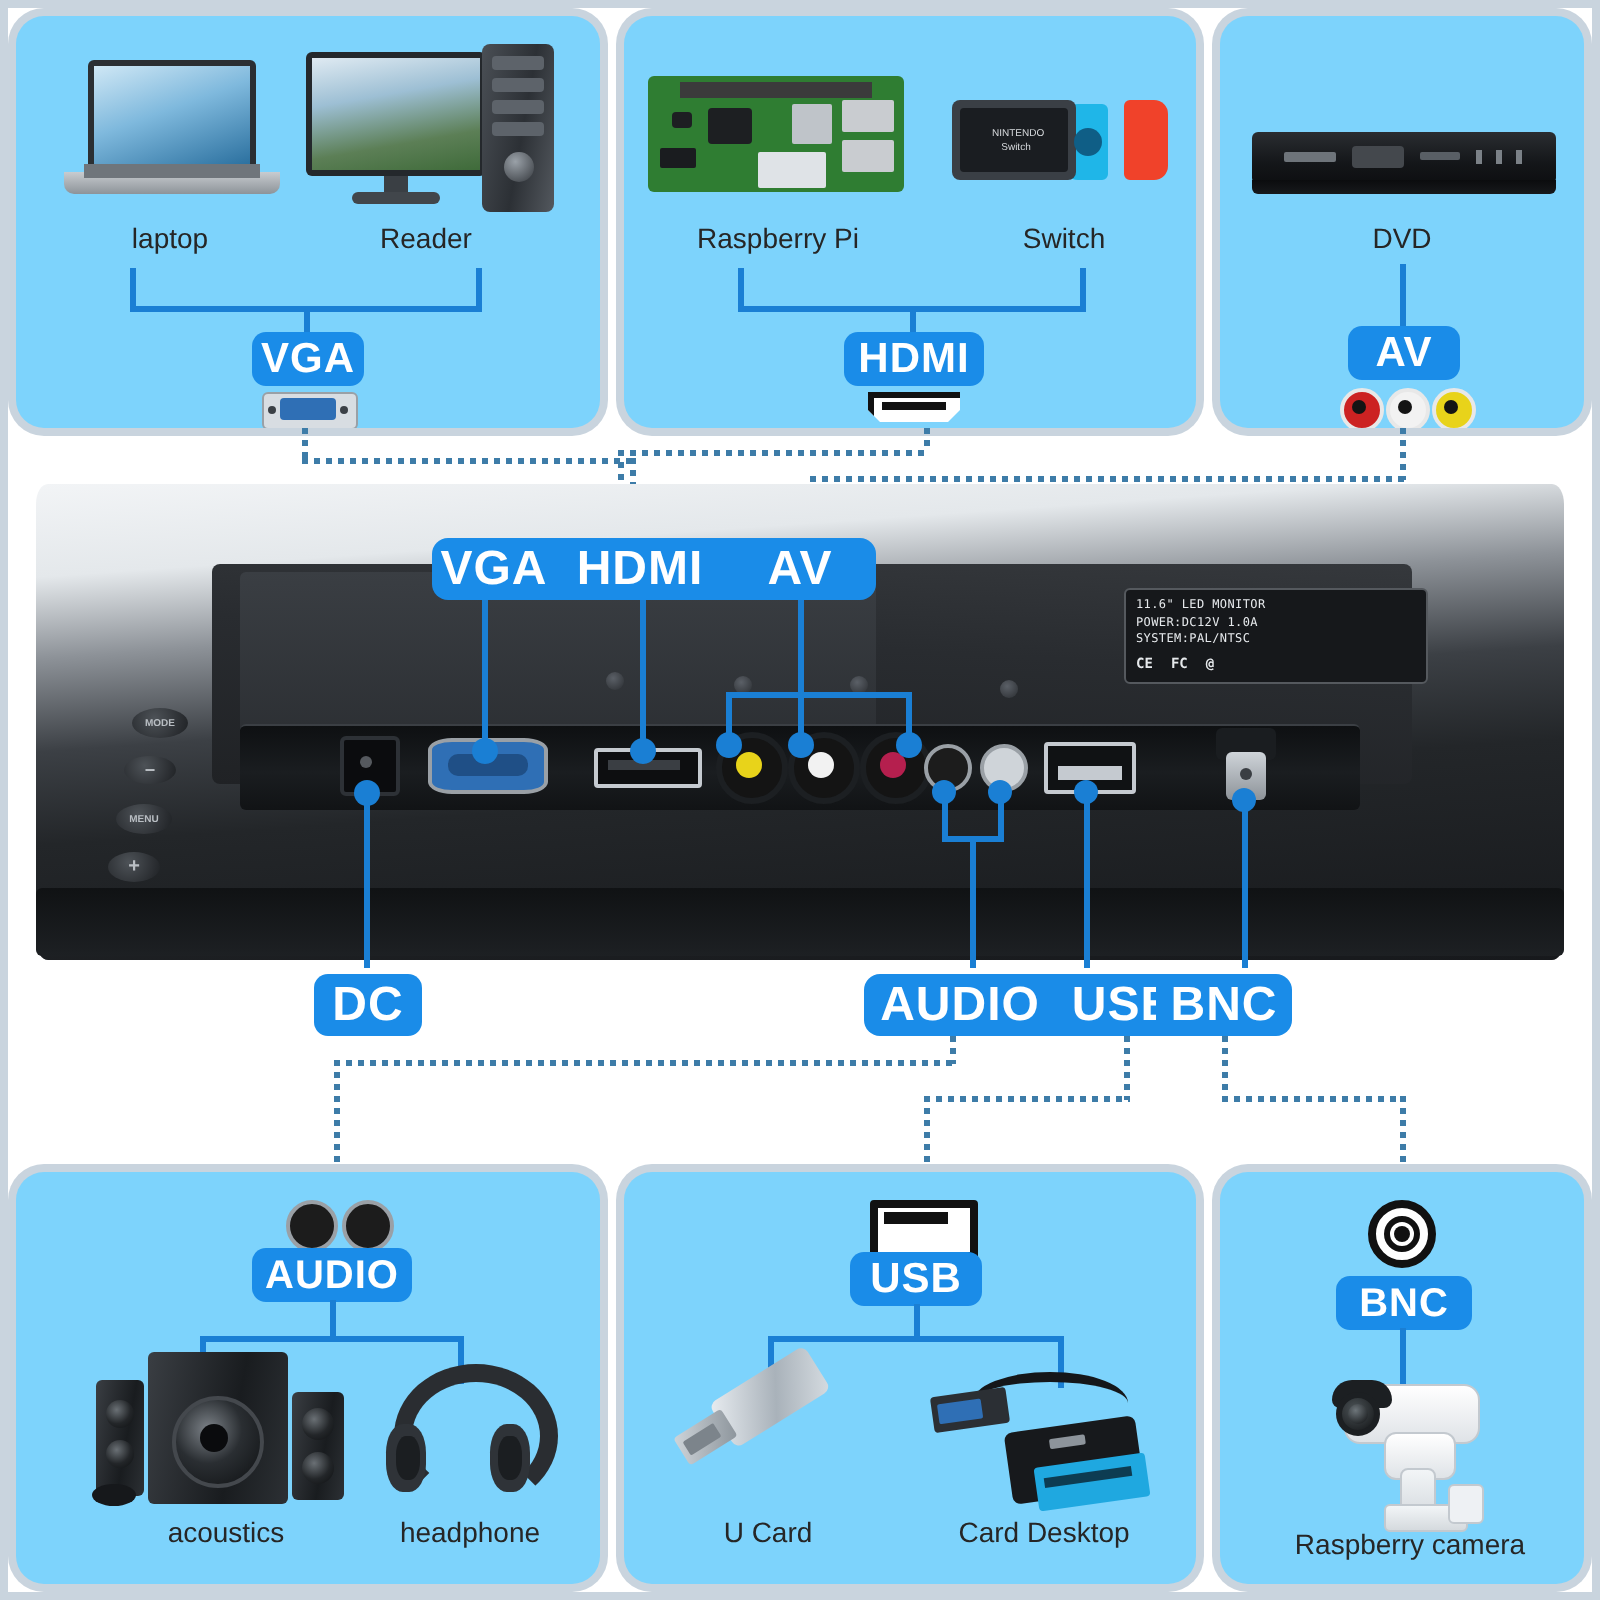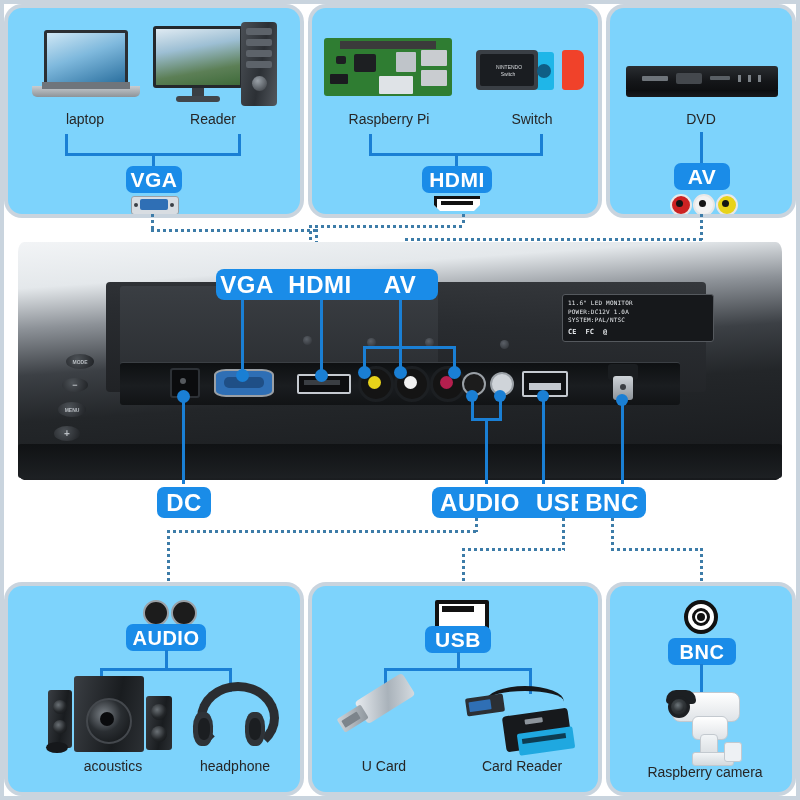--- a/index.html
+++ b/index.html
@@ -513,21 +513,21 @@
         <div class="cr-cable" style="left:26px;top:2px;width:78px;height:26px;border-top-width:5px;"></div>
         <div class="cr-plug" style="left:6px;top:12px;width:38px;height:18px;transform:rotate(-8deg);">
           <div class="cr-plug-in" style="left:3px;top:4px;width:22px;height:10px;"></div>
         </div>
         <div class="cr-body" style="left:44px;top:28px;width:66px;height:36px;transform:rotate(-8deg);">
           <div style="position:absolute;left:22px;top:6px;width:18px;height:5px;background:#8d949b;border-radius:1px;"></div>
         </div>
         <div class="cr-blue" style="left:58px;top:46px;width:56px;height:22px;transform:rotate(-8deg);"></div>
         <div style="position:absolute;left:62px;top:52px;width:44px;height:5px;background:#0d3c52;transform:rotate(-8deg);"></div>
       </div>
-      <div class="cap" style="left:155px;top:172px;width:110px;">Card Reader</div>
+      <div class="cap" style="left:155px;top:172px;width:110px;">Card Desktop</div>
     </div>
   </div>
 
   <div class="panel" style="left:610px;top:586px;width:182px;height:206px;">
     <div class="panel-inner">
 
       <div class="art" style="left:74px;top:14px;width:34px;height:34px;">
         <div class="bnc-ico" style="left:0;top:0;width:34px;height:34px;box-sizing:border-box;"></div>
         <div class="bnc-m" style="left:8px;top:8px;width:18px;height:18px;box-sizing:border-box;"></div>
         <div class="bnc-c" style="left:13px;top:13px;width:8px;height:8px;"></div>

